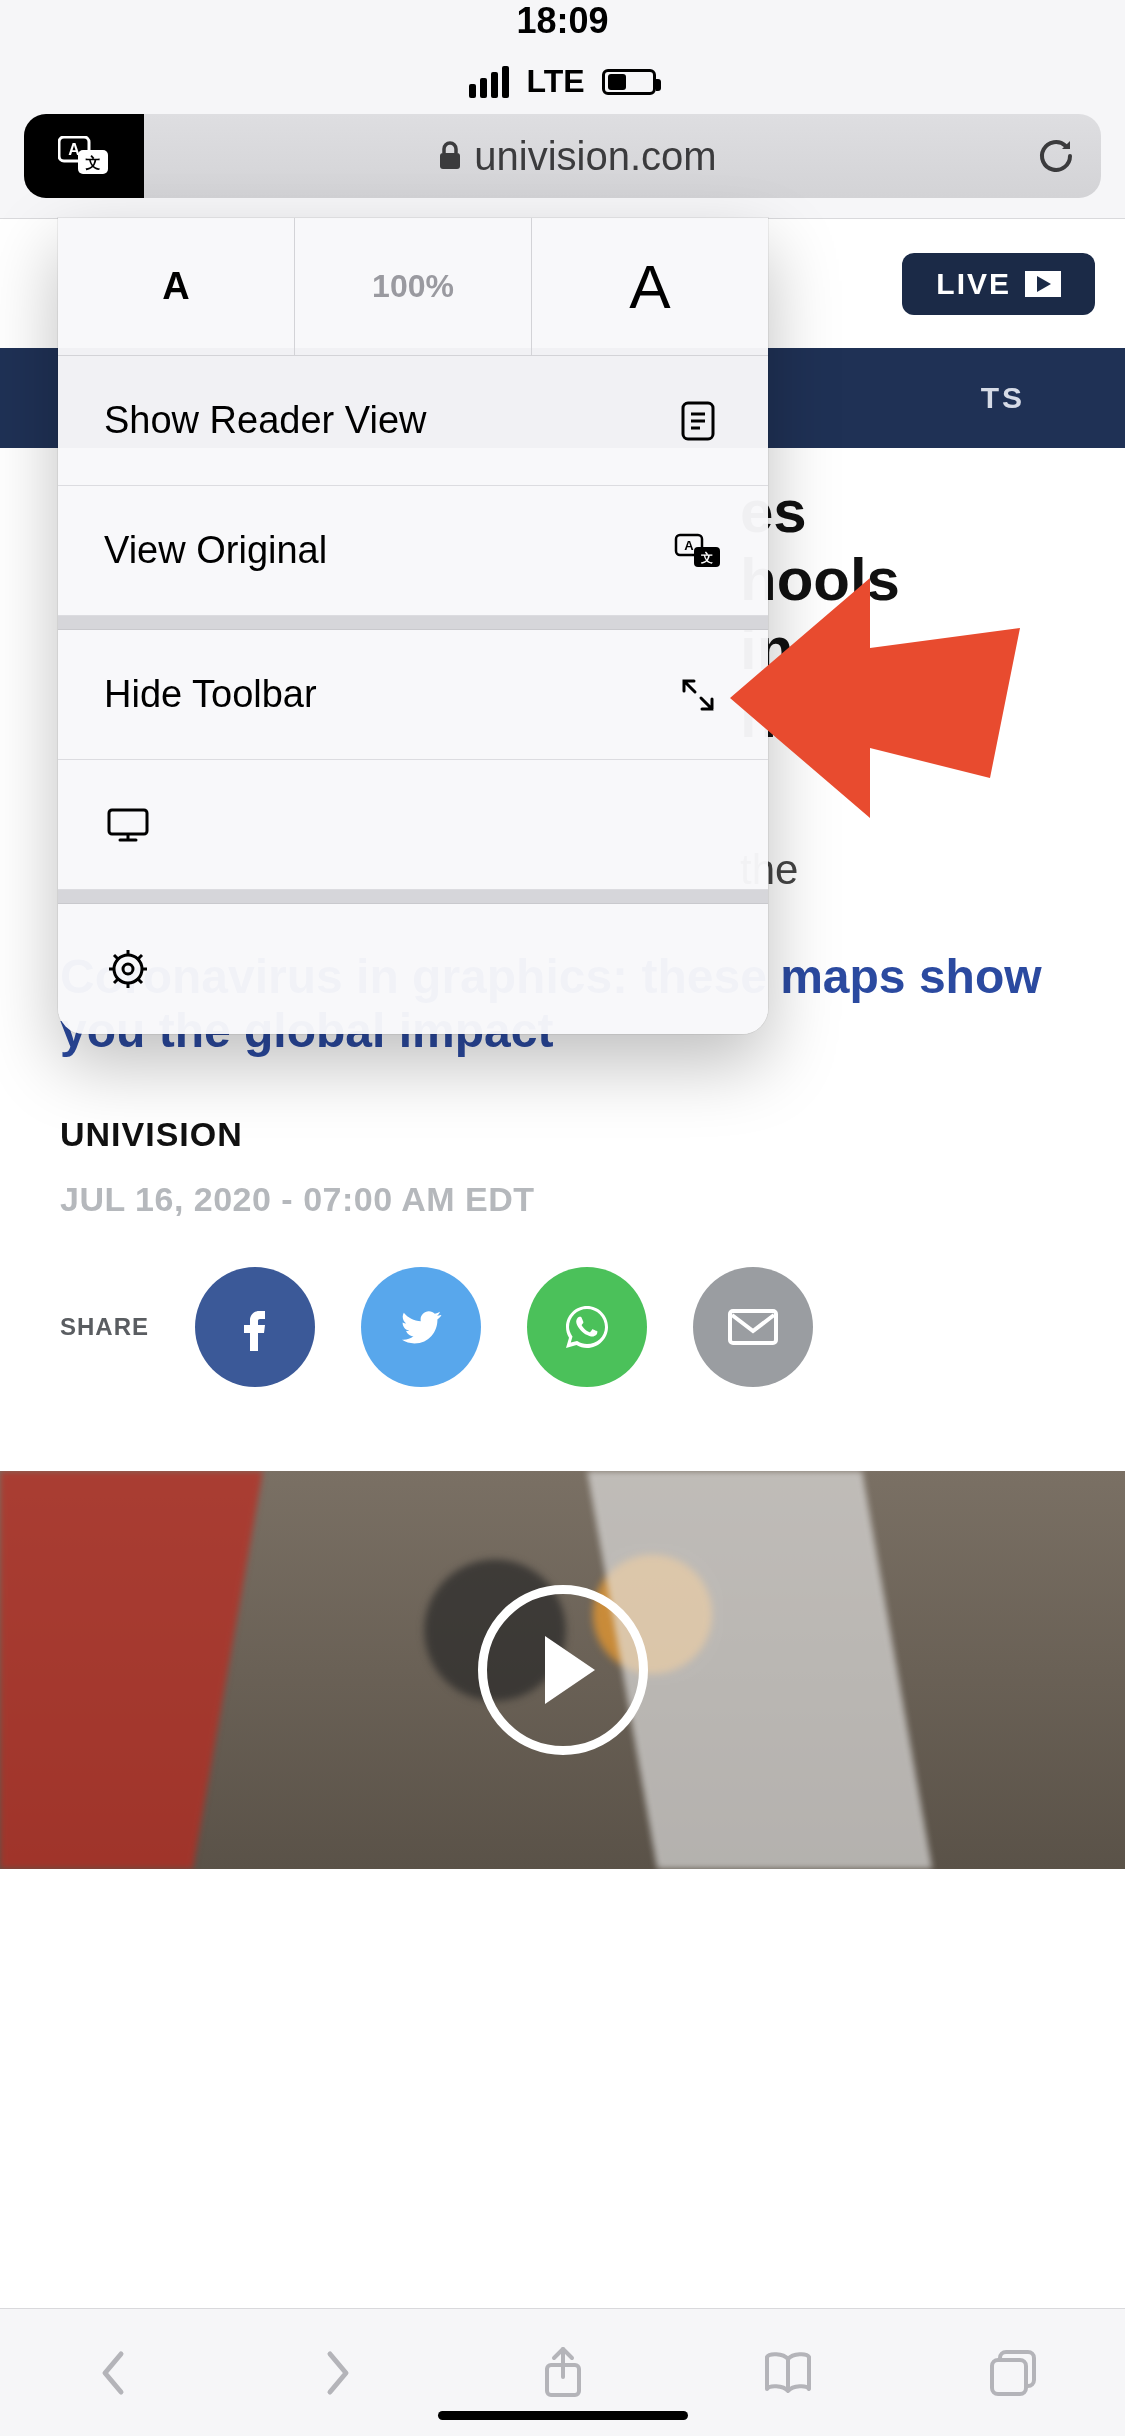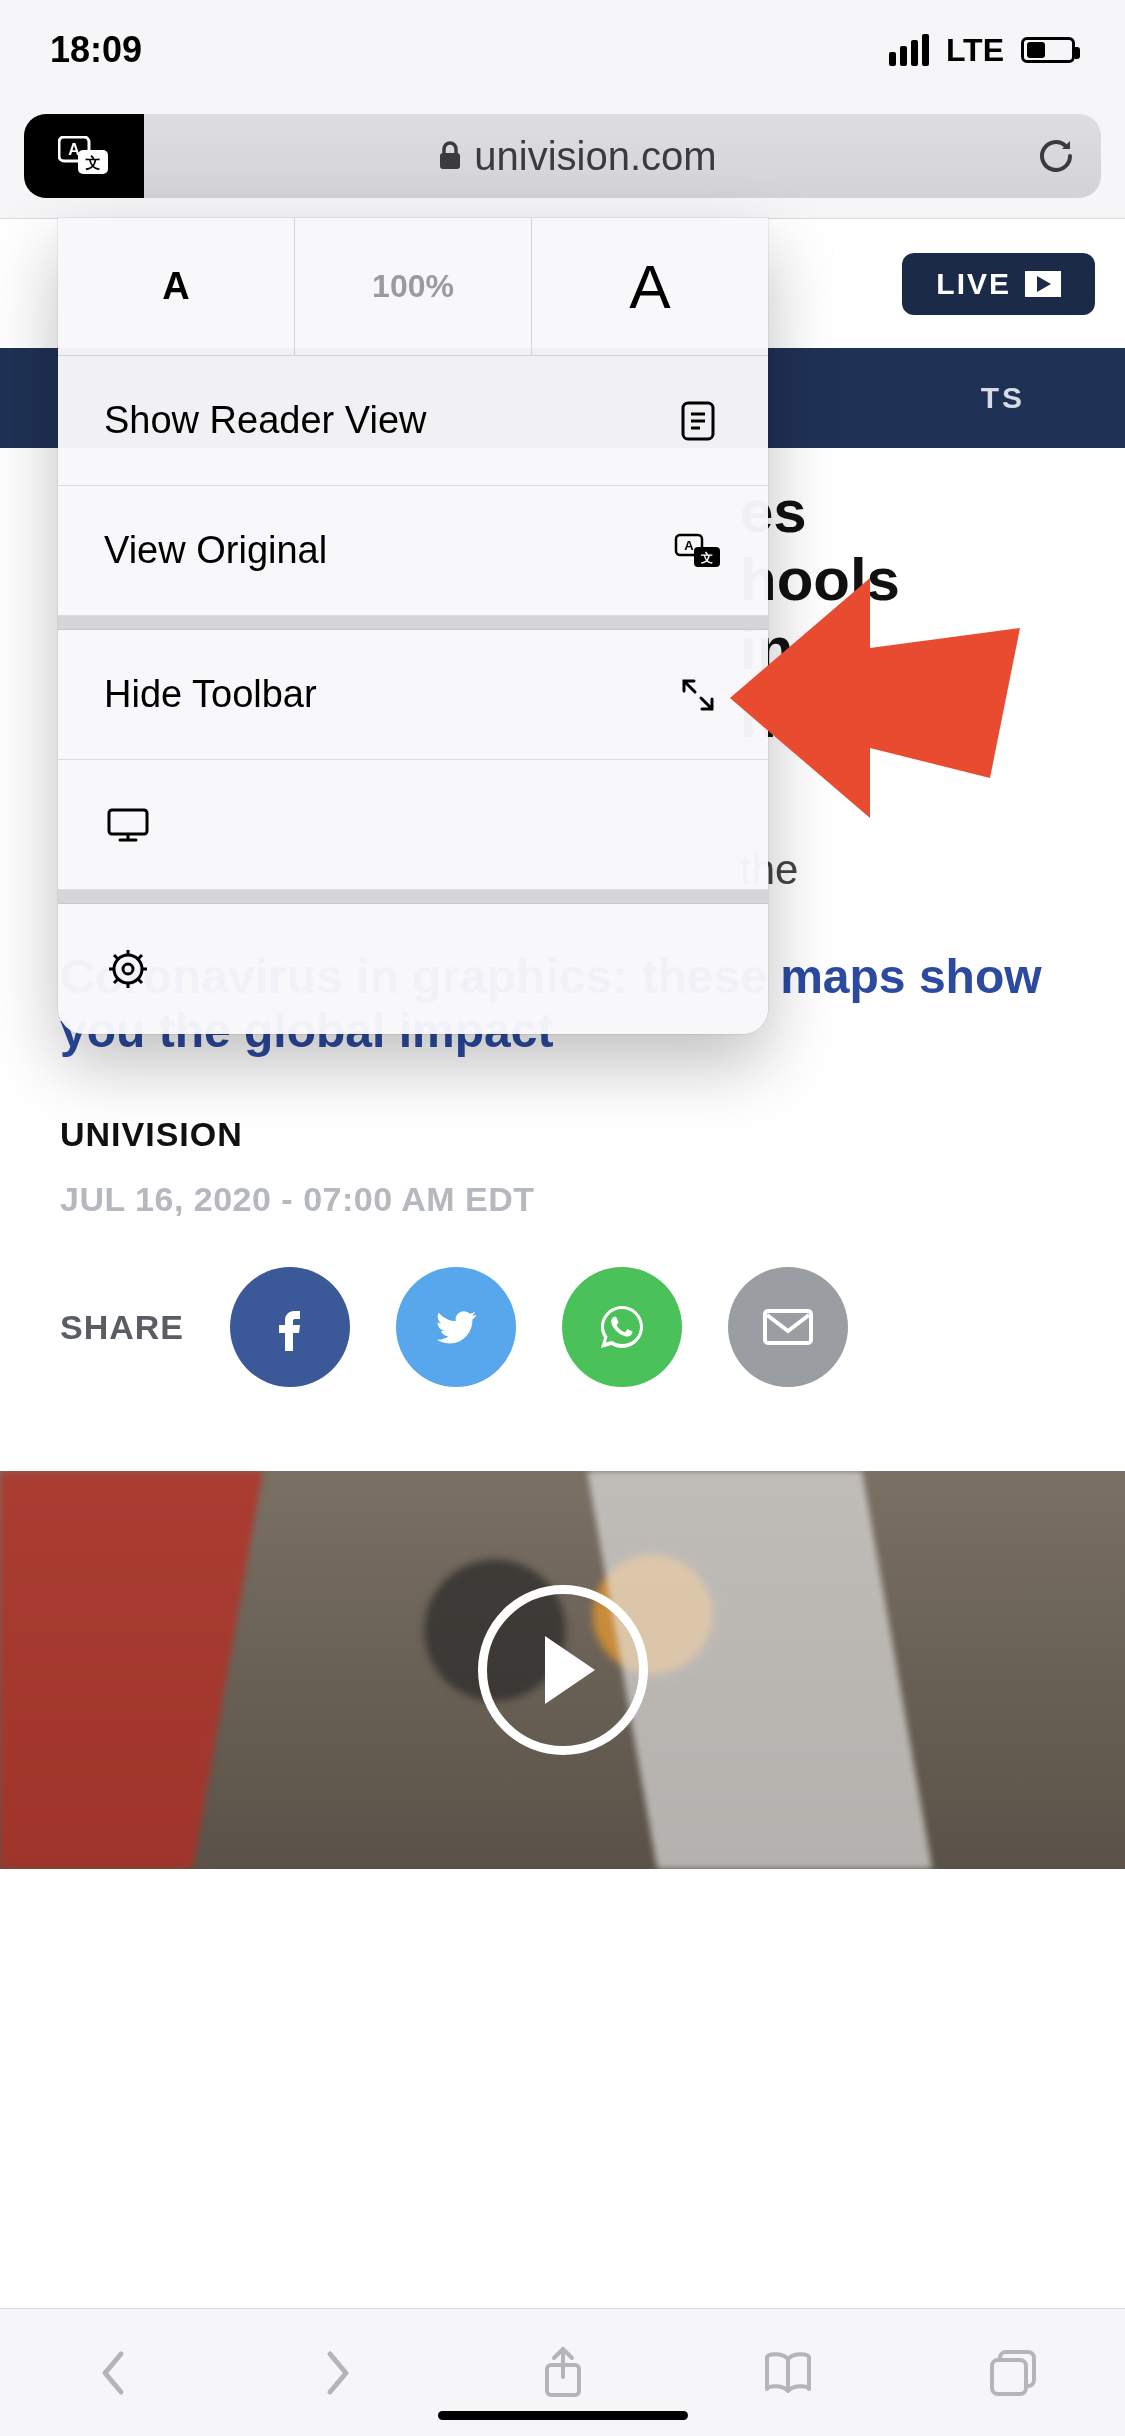--- a/index.html
+++ b/index.html
@@ -1,19 +1,19 @@
 <!DOCTYPE html>
 <html><head>
 <meta charset="utf-8">
 <style>
   * { margin: 0; padding: 0; box-sizing: border-box; -webkit-font-smoothing: antialiased; }
   html, body { width: 1125px; height: 2436px; font-family: -apple-system, "Helvetica Neue", Arial, sans-serif; background: #f6f6f8; overflow: hidden; }
 
   
-  .statusbar { display:flex; justify-content:space-between; align-items:center; height:100px; padding:0 50px; font-size:36px; font-weight:600; color:#000; }
+  .statusbar { display:flex; justify-content:space-between; align-items:center; height:100px; padding:0 50px; font-size:36px; font-weight:600; color:#000;flex-direction:column; }
   .status-right { display:flex; align-items:center; gap:17px; }
   .signal-bars { display:flex; align-items:flex-end; gap:4px; }
   .signal-bars span { width:7px; background:#000; border-radius:2px; }
   .b1{height:14px}.b2{height:20px}.b3{height:26px}.b4{height:32px}
   .battery { width:54px; height:26px; border:3px solid #000; border-radius:6px; position:relative; display:flex; align-items:center; }
   .battery::after { content:""; position:absolute; right:-8px; top:7px; width:5px; height:12px; background:#000; border-radius:0 3px 3px 0;}
   .battery-fill { width:18px; height:16px; background:#000; margin-left:3px; border-radius:3px; }
 
   
   .addressbar-wrap { padding:14px 24px 20px; }
@@ -29,21 +29,21 @@
   .live-badge .play { width:36px; height:26px; background:#fff; position:relative; }
   .live-badge .play::after { content:""; position:absolute; left:12px; top:5px; border-left:14px solid #1b2a47; border-top:8px solid transparent; border-bottom:8px solid transparent; }
   .nav-strip { height:100px; background:#1f3155; color:#d6dbe6; display:flex; align-items:center; justify-content:flex-end; padding-right:100px; font-size:30px; font-weight:700; letter-spacing:3px;}
   .article { padding:30px 60px; }
   .headline-right { text-align:left; padding-left:680px; font-size:60px; font-weight:800; line-height:1.14; color:#111; }
   .headline-partial { text-align:left; padding-left:680px; font-size:42px; color:#444; margin-top:94px; }
   .subhead { margin-top:56px; font-size:48px; font-weight:700; color:#2b4aa0; line-height:1.14; }
   .byline { margin-top:56px; font-weight:900; font-size:34px; letter-spacing:1px; color:#111;}
   .dateline { margin-top:26px; font-size:34px; font-weight:800; color:#b5b8bc; letter-spacing:0.5px;}
   .share-row { margin-top:48px; display:flex; align-items:center; gap:46px; }
-  .share-label { font-size:34px; color:#5a5d61; letter-spacing:1px; font-weight:600; }
+  .share-label { font-size:24px; color:#5a5d61; letter-spacing:1px; font-weight:600; }
   .share-btn { width:120px; height:120px; border-radius:60px; display:flex; align-items:center; justify-content:center; }
   .sb-fb{background:#3b5998}.sb-tw{background:#58a7ec}.sb-wa{background:#4bc15a}.sb-em{background:#9a9da1}
   .share-btn svg { fill:#fff }
 
   .video-hero { margin-top:54px; height:398px; background:linear-gradient(to bottom, #7a7064, #5a5248); position:relative; overflow:hidden; }
   .video-hero::before{ content:""; position:absolute; inset:0; background:
      linear-gradient(100deg, rgba(190,40,30,.7) 0 22%, transparent 22%),
      linear-gradient(80deg, transparent 55%, rgba(230,230,230,.65) 55% 78%, transparent 78%),
      radial-gradient(circle at 44% 40%, rgba(40,40,40,.7) 0 10%, transparent 11%),
      radial-gradient(circle at 58% 36%, rgba(250,160,40,.65) 0 8%, transparent 9%);

